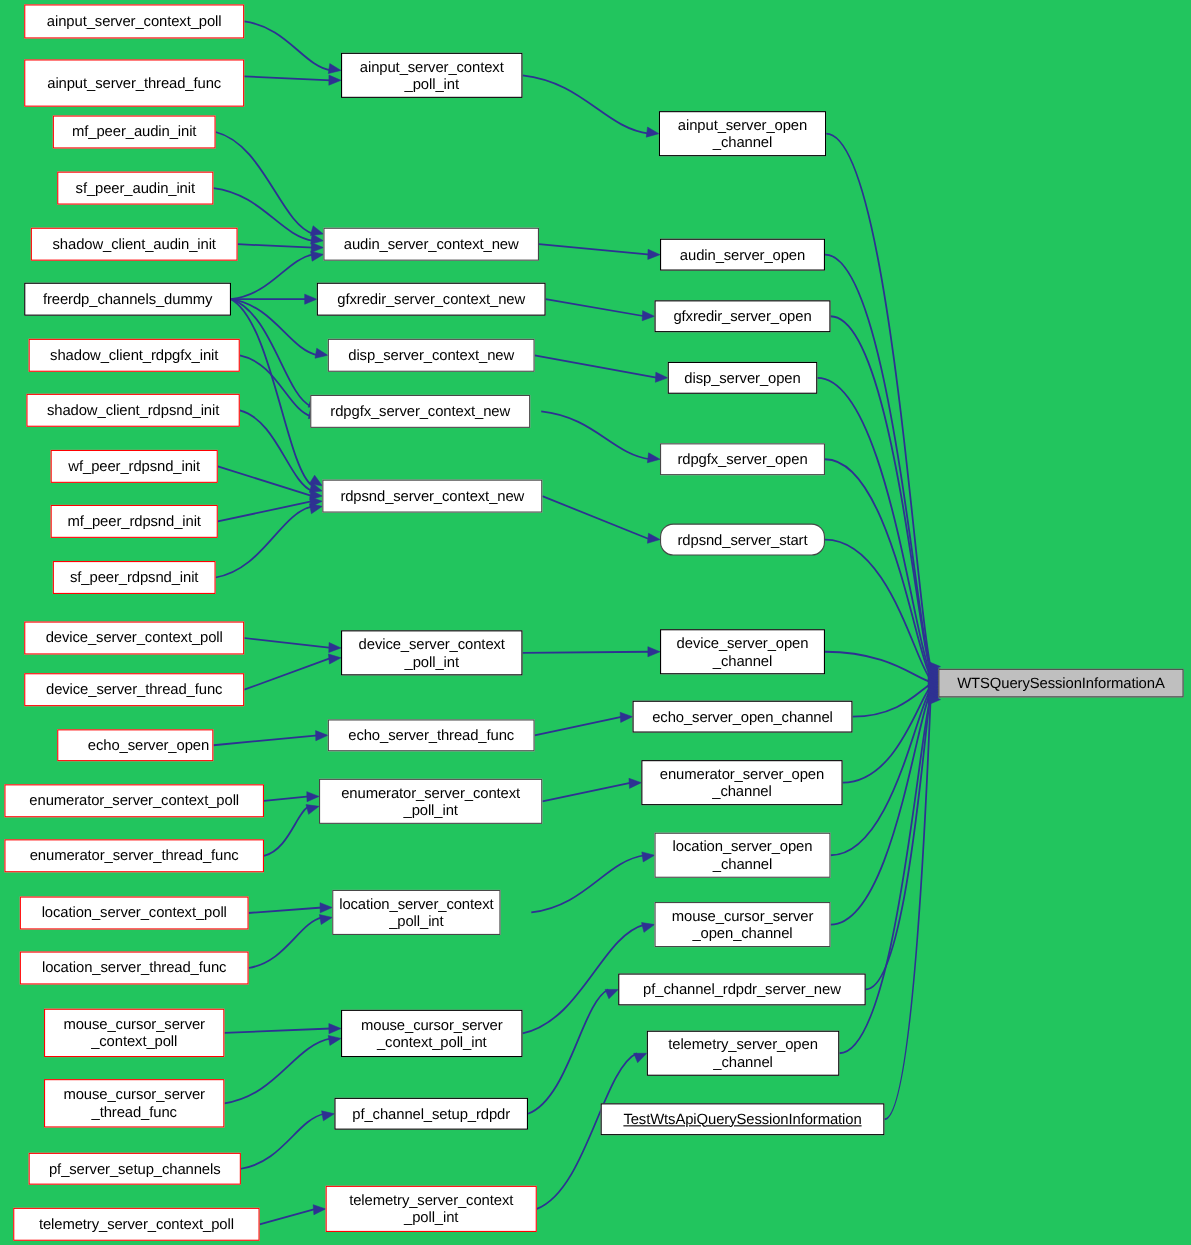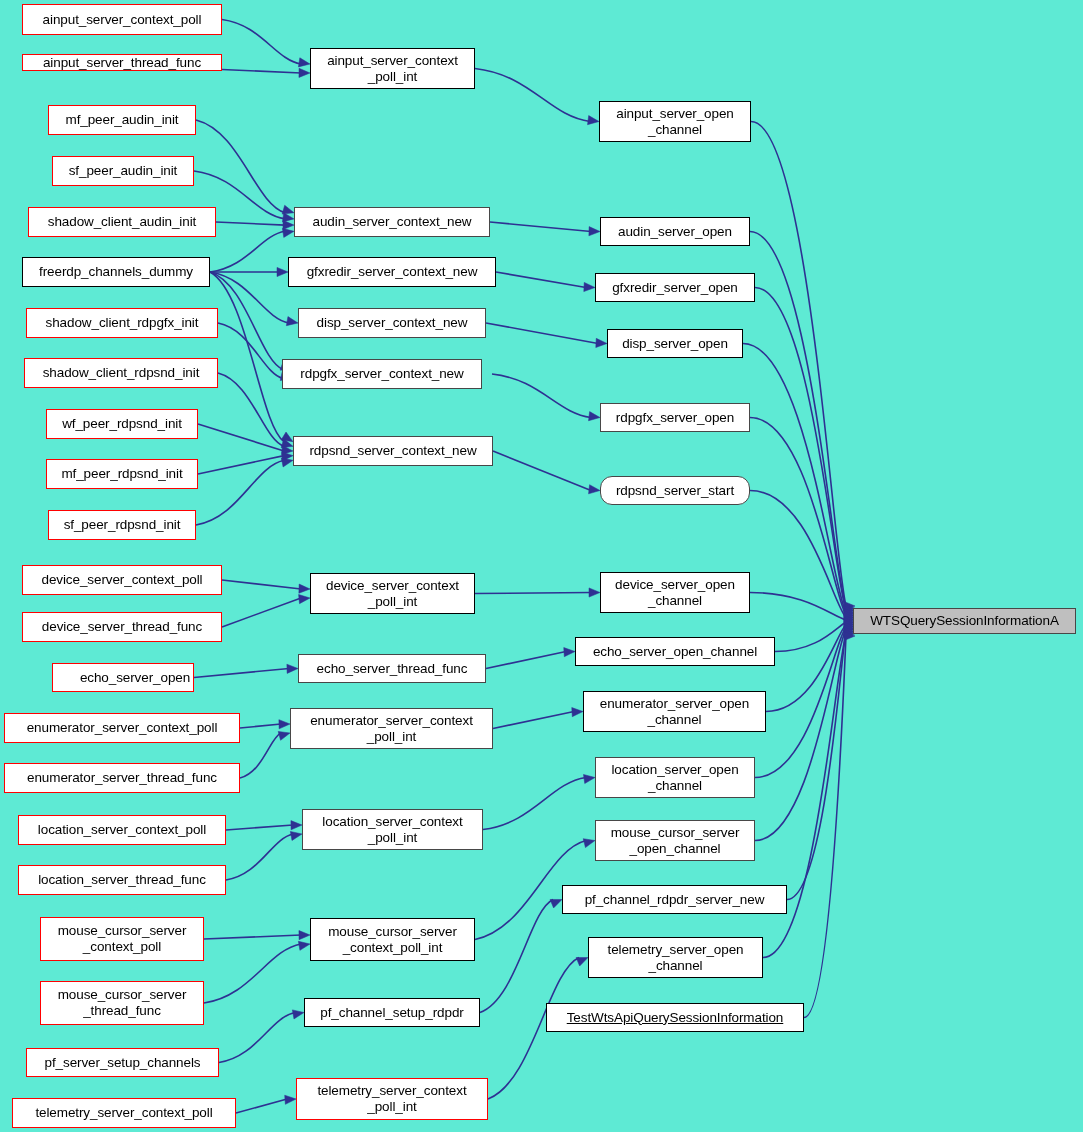--- a/index.html
+++ b/index.html
@@ -8,21 +8,21 @@
     padding: 0;
     background: #ffffff;
   }
   body {
     font-family: "Liberation Sans", sans-serif;
   }
   #graph-root {
     position: relative;
     width: 1083px;
     height: 1132px;
-    background: #5eead4;
+    background: #22c55e;
     overflow: hidden;
   }
   #graph-svg {
     position: absolute;
     left: 0;
     top: 0;
     width: 1083px;
     height: 1132px;
   }
   .edge {
@@ -165,21 +165,21 @@
       <polygon points="296,1099 284.7056373740225,1095.1793491558474 285.34806534886167,1104.3568916535505" class="arrowhead"></polygon>
       <path d="M 488 1099 C 533 1082.02, 548 971.65, 579 957.5" class="edge"></path>
       <polygon points="588,957.5 576.0770847833951,957.5639745078288 579.6719918751157,966.0325424506334" class="arrowhead"></polygon>
       <path d="M 763 957.5 C 813.6 957.5, 834.76 672.5492307692308, 846 633.6923076923077" class="edge"></path>
       <polygon points="855,633.6923076923077 844,629.0923076923077 844,638.2923076923078" class="arrowhead"></polygon>
       <path d="M 804 1017.5 C 832.05 1017.5, 843.78 681.78, 846 636" class="edge"></path>
       <polygon points="855,636 844,631.4 844,640.6" class="arrowhead"></polygon>
     </svg>
   <div id="node-layer">
       <div class="node border-red" style="left: 22px; top: 4px; width: 200px; height: 31px;">ainput_server_context_poll</div>
-      <div class="node border-red" style="left: 22px; top: 54px; width: 200px; height: 17px;">ainput_server_thread_func</div>
+      <div class="node border-red" style="left: 22px; top: 54px; width: 200px; height: 43px;">ainput_server_thread_func</div>
       <div class="node border-black" style="left: 310px; top: 48px; width: 165px; height: 41px;">ainput_server_context
 _poll_int</div>
       <div class="node border-black" style="left: 599px; top: 101px; width: 152px; height: 41px;">ainput_server_open
 _channel</div>
       <div class="node border-red" style="left: 48px; top: 105px; width: 148px; height: 30px;">mf_peer_audin_init</div>
       <div class="node border-red" style="left: 52px; top: 156px; width: 142px; height: 30px;">sf_peer_audin_init</div>
       <div class="node border-red" style="left: 28px; top: 207px; width: 188px; height: 30px;">shadow_client_audin_init</div>
       <div class="node border-gray" style="left: 294px; top: 207px; width: 196px; height: 30px;">audin_server_context_new</div>
       <div class="node border-black" style="left: 600px; top: 217px; width: 150px; height: 29px;">audin_server_open</div>
       <div class="node border-black" style="left: 22px; top: 257px; width: 188px; height: 30px;">freerdp_channels_dummy</div>
@@ -207,21 +207,21 @@
       <div class="node border-gray" style="left: 298px; top: 654px; width: 188px; height: 29px;">echo_server_thread_func</div>
       <div class="node border-black" style="left: 583px; top: 691px; width: 183px; height: 41px;">enumerator_server_open
 _channel</div>
       <div class="node border-red" style="left: 4px; top: 713px; width: 236px; height: 30px;">enumerator_server_context_poll</div>
       <div class="node border-gray" style="left: 290px; top: 708px; width: 203px; height: 41px;">enumerator_server_context
 _poll_int</div>
       <div class="node border-red" style="left: 4px; top: 763px; width: 236px; height: 30px;">enumerator_server_thread_func</div>
       <div class="node border-gray" style="left: 595px; top: 757px; width: 160px; height: 41px;">location_server_open
 _channel</div>
       <div class="node border-red" style="left: 18px; top: 815px; width: 208px; height: 30px;">location_server_context_poll</div>
-      <div class="node border-gray" style="left: 302px; top: 809px; width: 181px; height: 41px;">location_server_context
+      <div class="node border-gray" style="left: 302px; top: 809px; width: 153px; height: 41px;">location_server_context
 _poll_int</div>
       <div class="node border-gray" style="left: 595px; top: 820px; width: 160px; height: 41px;">mouse_cursor_server
 _open_channel</div>
       <div class="node border-red" style="left: 18px; top: 865px; width: 208px; height: 30px;">location_server_thread_func</div>
       <div class="node border-black" style="left: 562px; top: 885px; width: 225px; height: 29px;">pf_channel_rdpdr_server_new</div>
       <div class="node border-red" style="left: 40px; top: 917px; width: 164px; height: 44px;">mouse_cursor_server
 _context_poll</div>
       <div class="node border-black" style="left: 310px; top: 918px; width: 165px; height: 43px;">mouse_cursor_server
 _context_poll_int</div>
       <div class="node border-black" style="left: 588px; top: 937px; width: 175px; height: 41px;">telemetry_server_open

